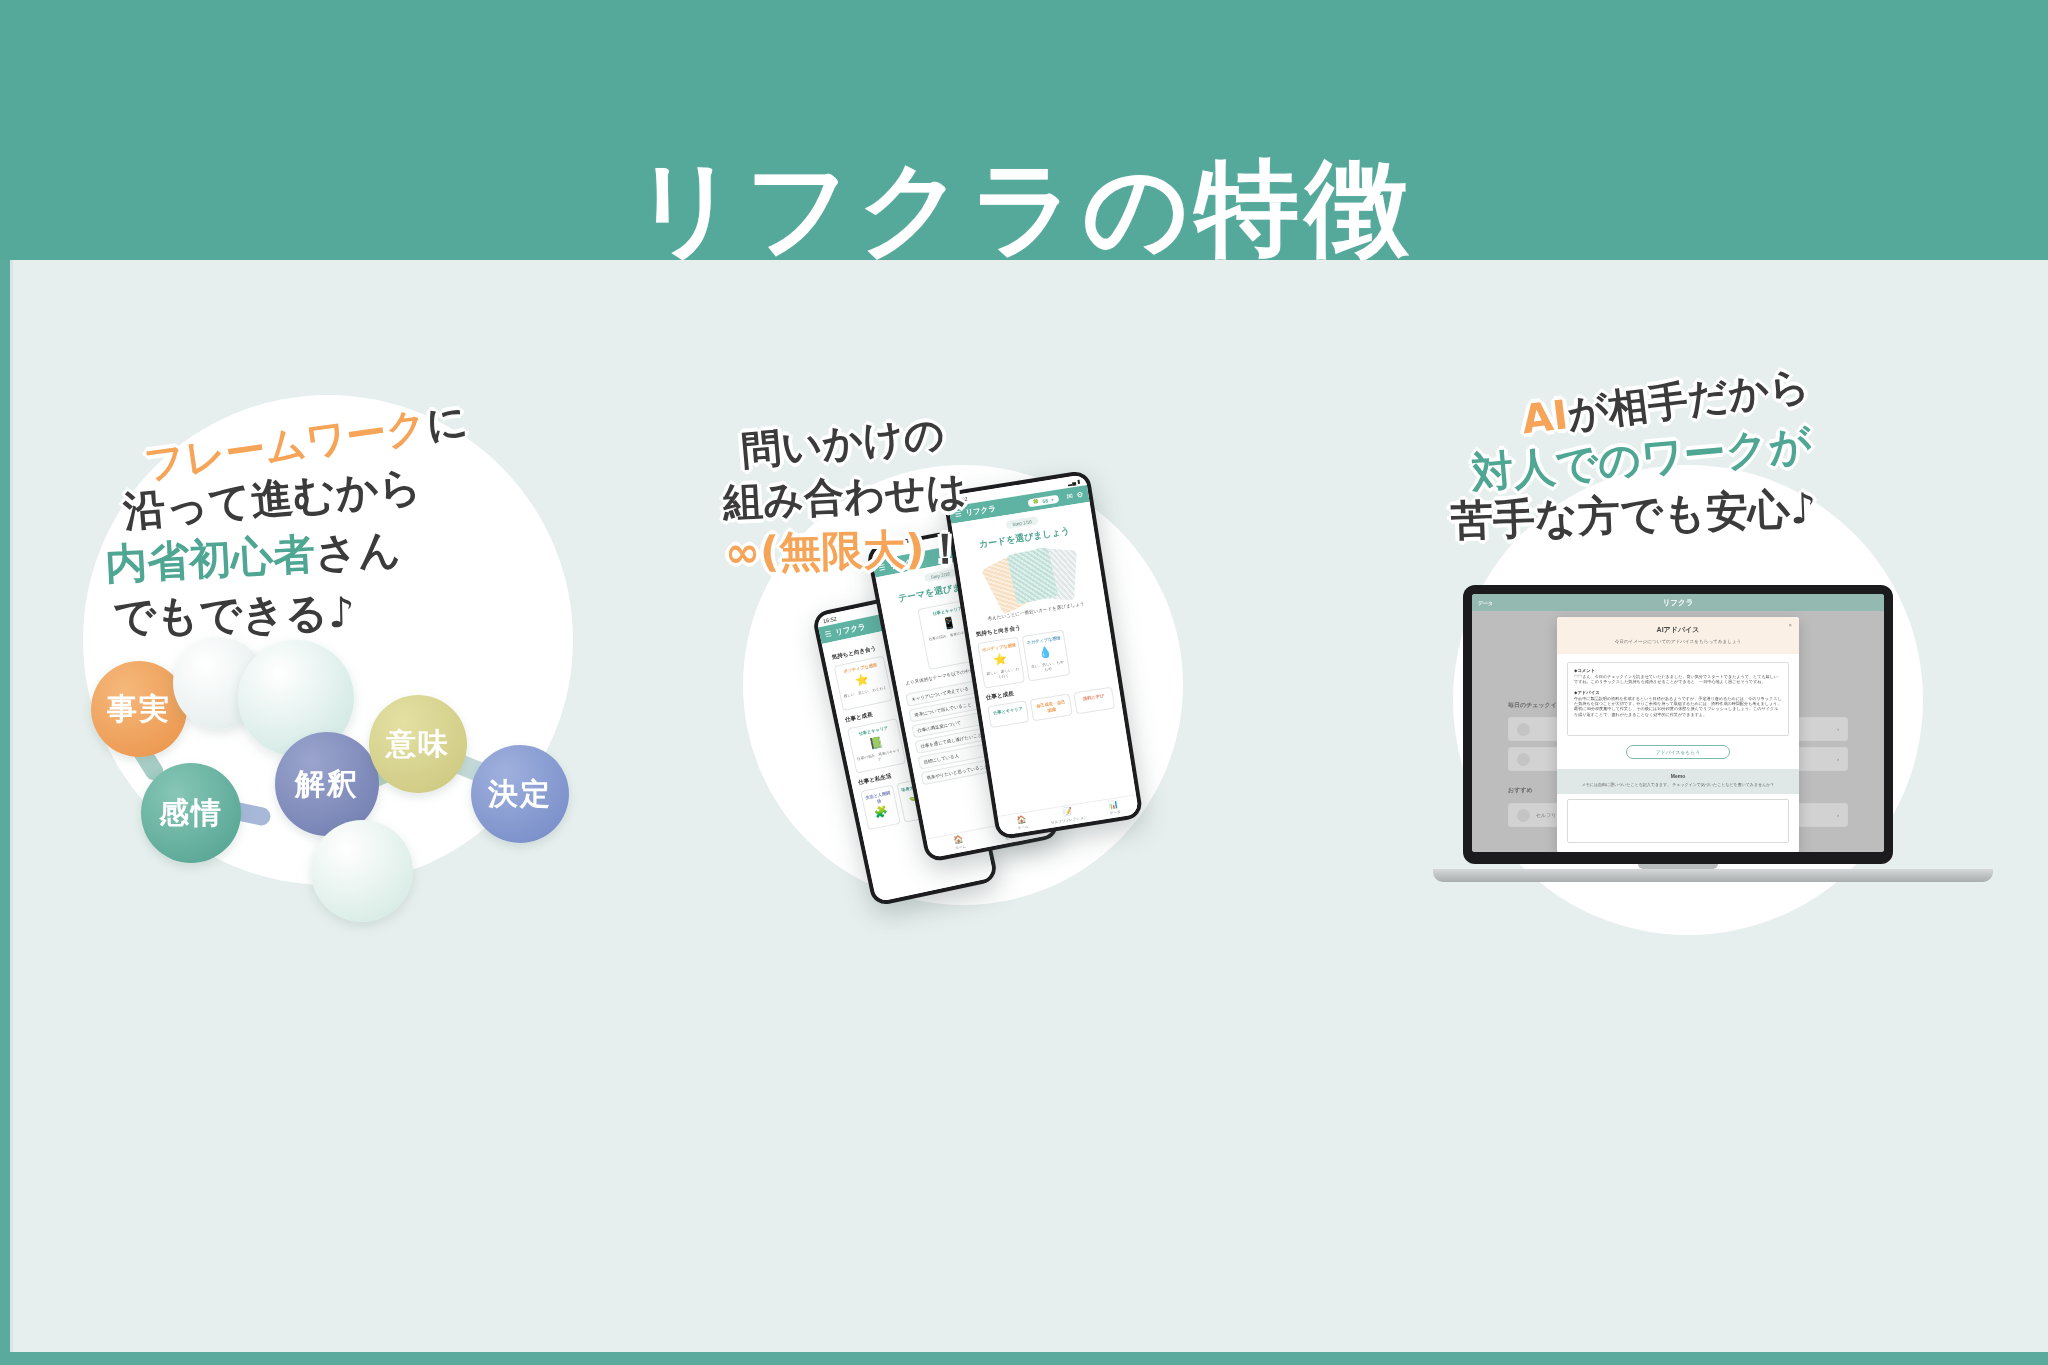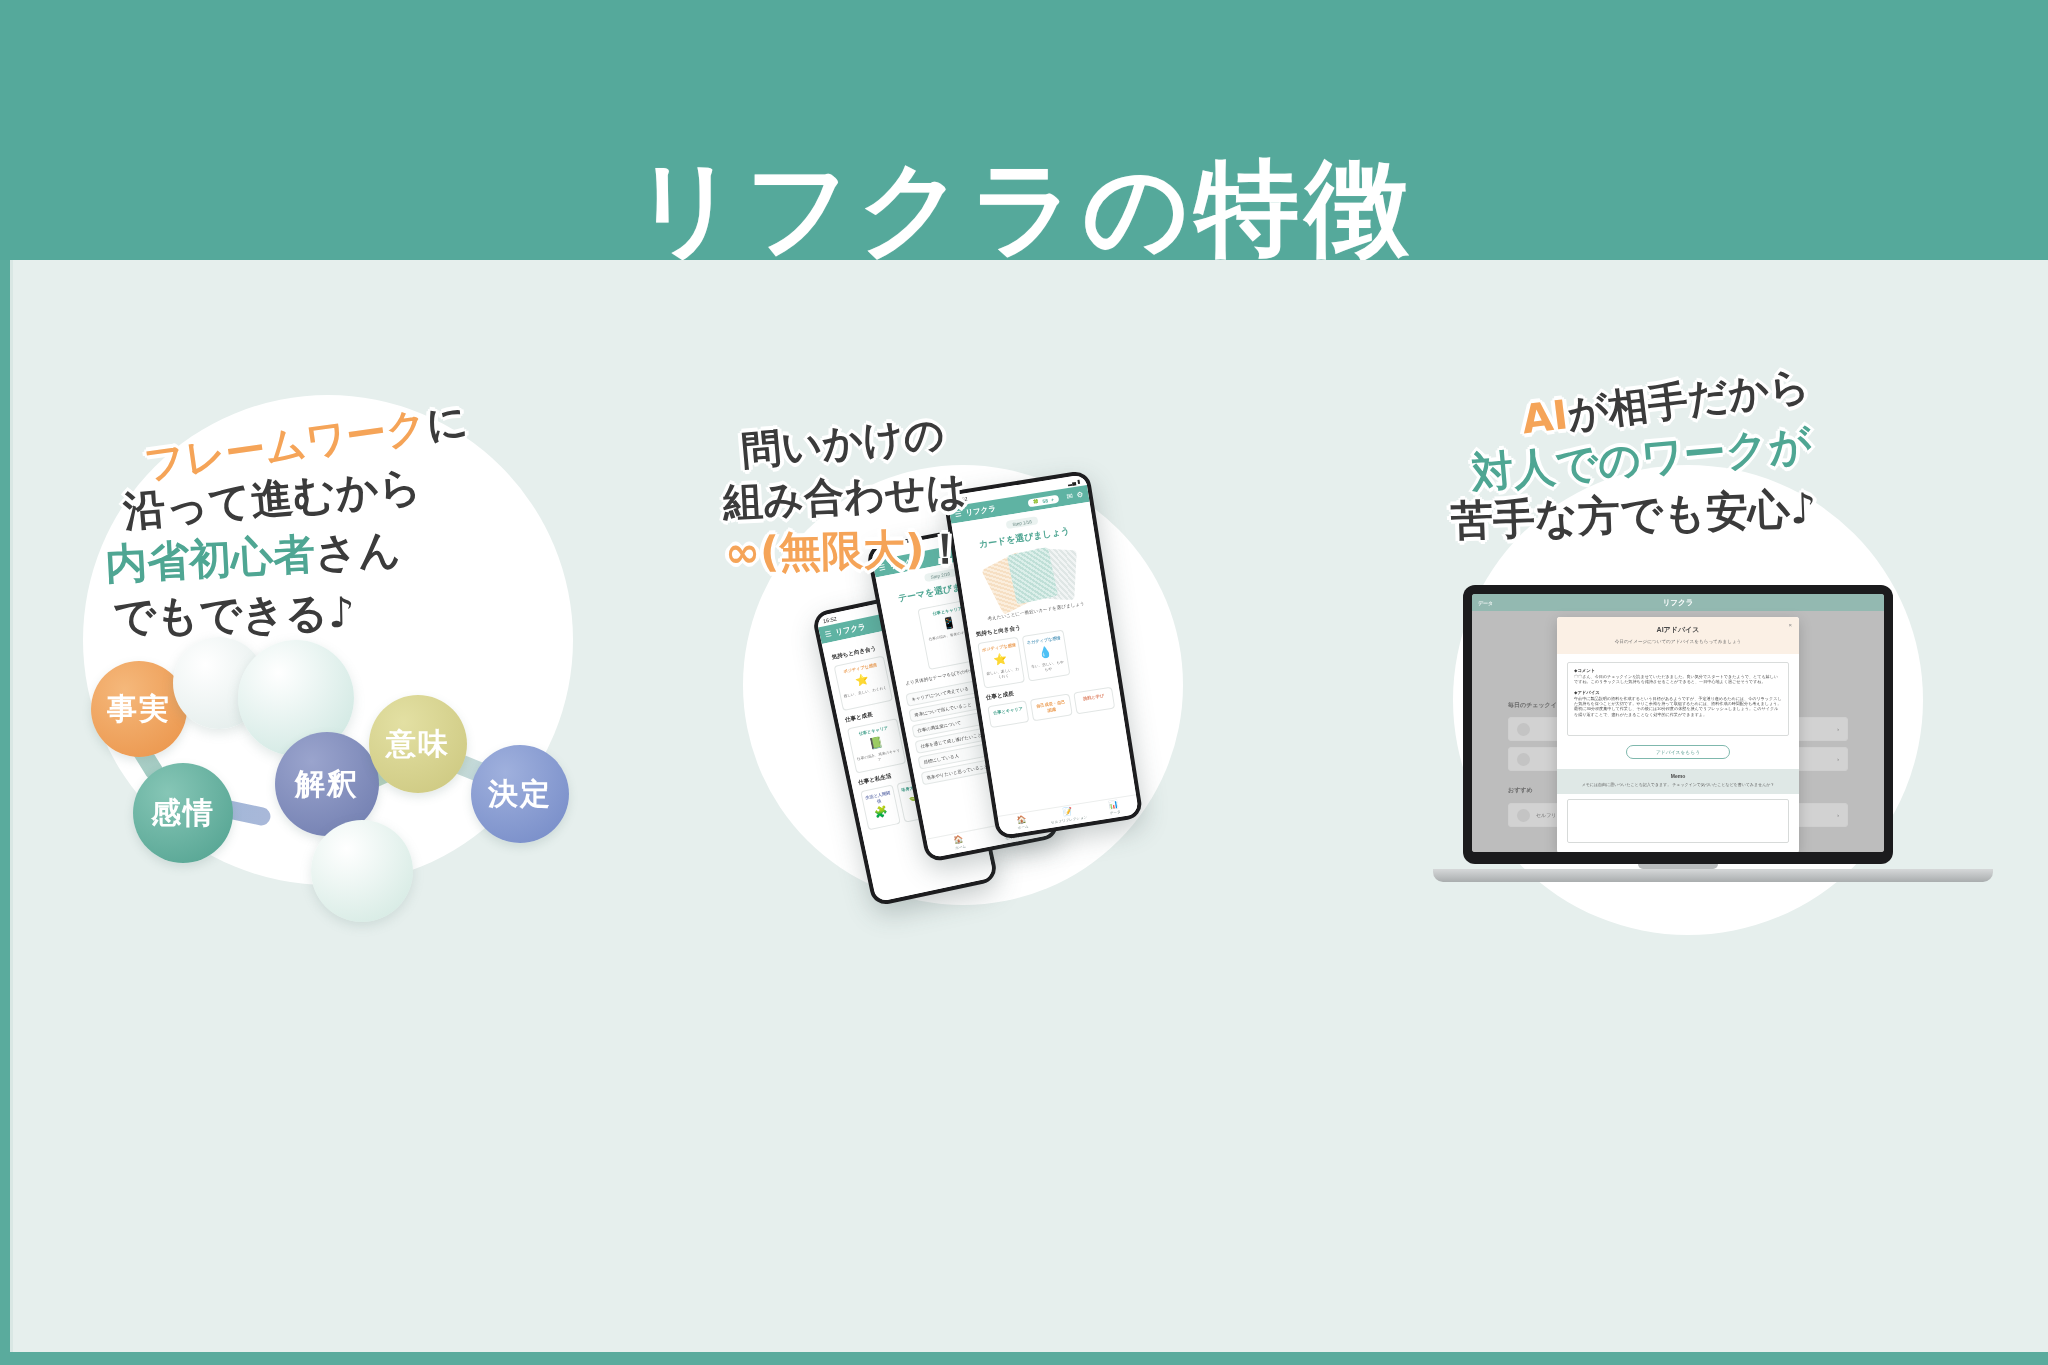--- a/index.html
+++ b/index.html
@@ -242,21 +242,21 @@
       <div class="link" style="left:372px; top:380px; width:74px; height:20px; transform:rotate(22deg); background:linear-gradient(90deg,#cfe0cc,#bed6e0);"></div>
 
       <div class="node" style="left:38px; top:286px; width:96px; height:96px; background:radial-gradient(circle at 35% 30%, #f5b87b, #ea9247);">
         <span>事実</span>
       </div>
 
       <div class="node ghost" style="left:120px; top:262px; width:92px; height:92px; background:radial-gradient(circle at 35% 30%, #ffffff, #dfeae8);"></div>
 
       <div class="node ghost" style="left:185px; top:265px; width:116px; height:116px; background:radial-gradient(circle at 35% 28%, #ffffff, #c8e4dd);"></div>
 
-      <div class="node" style="left:80px; top:388px; width:100px; height:100px; background:radial-gradient(circle at 35% 30%, #86c6b6, #4fa08e);">
+      <div class="node" style="left:88px; top:388px; width:100px; height:100px; background:radial-gradient(circle at 35% 30%, #86c6b6, #4fa08e);">
         <span>感情</span>
       </div>
 
       <div class="node" style="left:222px; top:357px; width:104px; height:104px; background:radial-gradient(circle at 35% 28%, #9aa4cd, #6d7aad);">
         <span>解釈</span>
       </div>
 
       <div class="node" style="left:316px; top:320px; width:98px; height:98px; background:radial-gradient(circle at 35% 28%, #e3e0a3, #cbc67d);font-family:Liberation Serif, serif;">
         <span>意味</span>
       </div>

